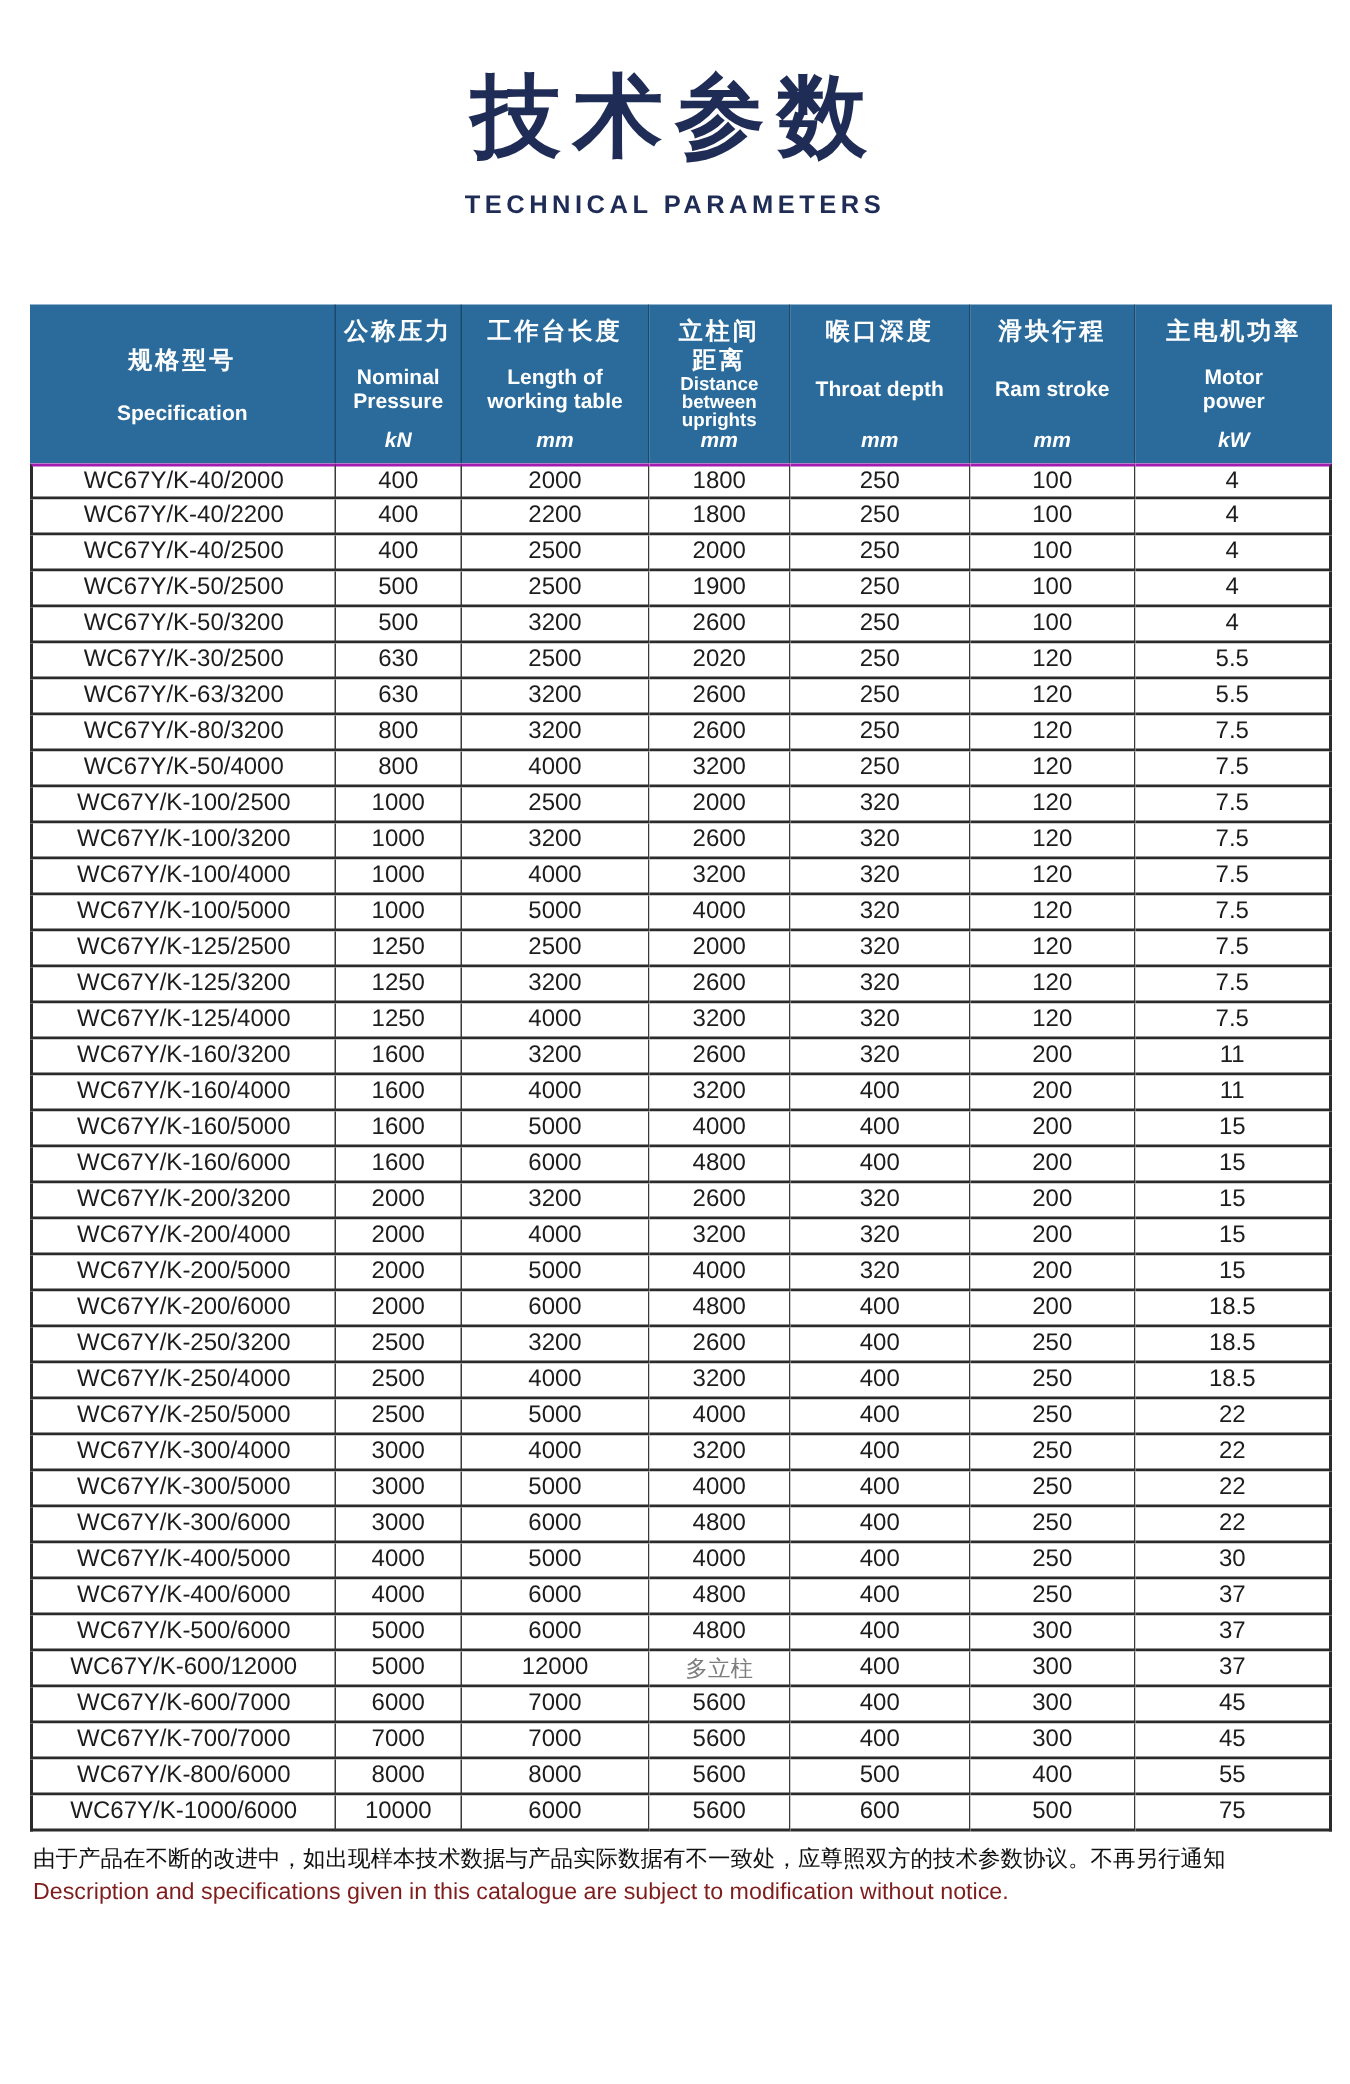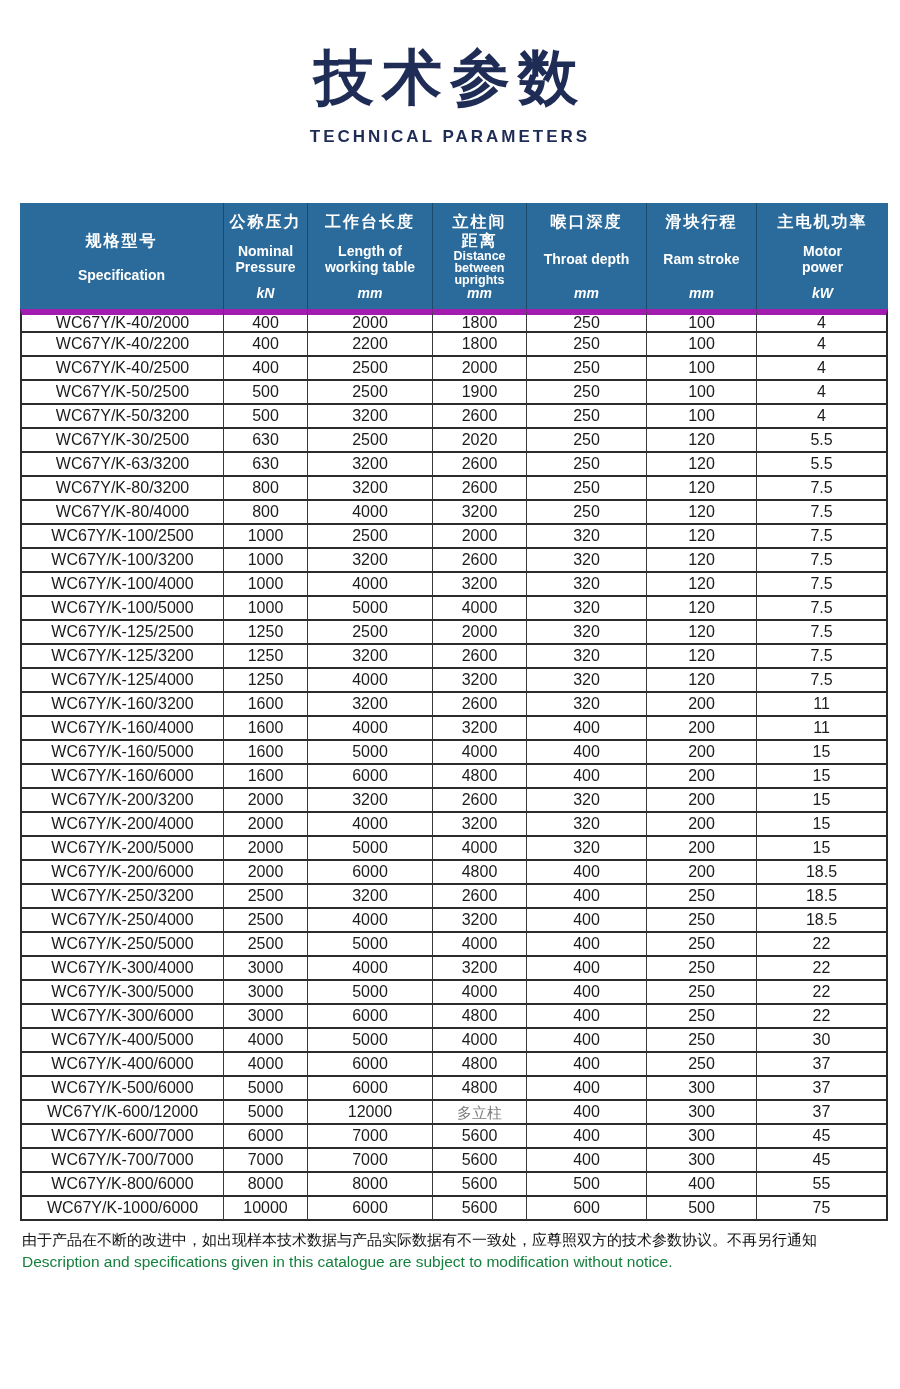--- a/index.html
+++ b/index.html
@@ -35,25 +35,25 @@
   thead th:nth-child(4) .h-cn{line-height:19px;}
   thead th:nth-child(4) .h-en{font-size:12.5px;line-height:12px;}
   tbody td{
     height:24px;box-sizing:border-box;text-align:center;vertical-align:middle;
     font-size:16px;color:#1c1c1c;line-height:1;
     border-bottom:2px solid #2b2b2b;border-right:1px solid #3a3a3a;
     background:#ffffff;padding:0;white-space:nowrap;
   }
   tbody td:first-child{border-left:2px solid #2b2b2b;}
   tbody td:last-child{border-right:2px solid #2b2b2b;}
-  tbody tr:first-child td{border-top:6px solid #a21caf;}
+  tbody tr:first-child td{border-top:2px solid #a21caf;}
   td.muted{color:#7d7d7d;font-size:15px;}
   .footer{margin:8px 0 0 22px;}
   .footer-cn{font-size:15px;color:#101010;line-height:22px;}
-  .footer-en{font-size:15.5px;color:#15803d;line-height:22px;}
+  .footer-en{font-size:15.5px;color:#7f1d1d;line-height:22px;}
 </style>
 </head>
 <body>
 
 <div class="page">
 
   <div class="title">技术参数</div>
   <div class="subtitle">TECHNICAL PARAMETERS</div>
 
   <table class="params">
@@ -191,21 +191,21 @@
         <tr>
           <td>WC67Y/K-80/3200</td>
           <td>800</td>
           <td>3200</td>
           <td>2600</td>
           <td>250</td>
           <td>120</td>
           <td>7.5</td>
         </tr>
         <tr>
-          <td>WC67Y/K-80/4000</td>
+          <td>WC67Y/K-50/4000</td>
           <td>800</td>
           <td>4000</td>
           <td>3200</td>
           <td>250</td>
           <td>120</td>
           <td>7.5</td>
         </tr>
         <tr>
           <td>WC67Y/K-100/2500</td>
           <td>1000</td>

